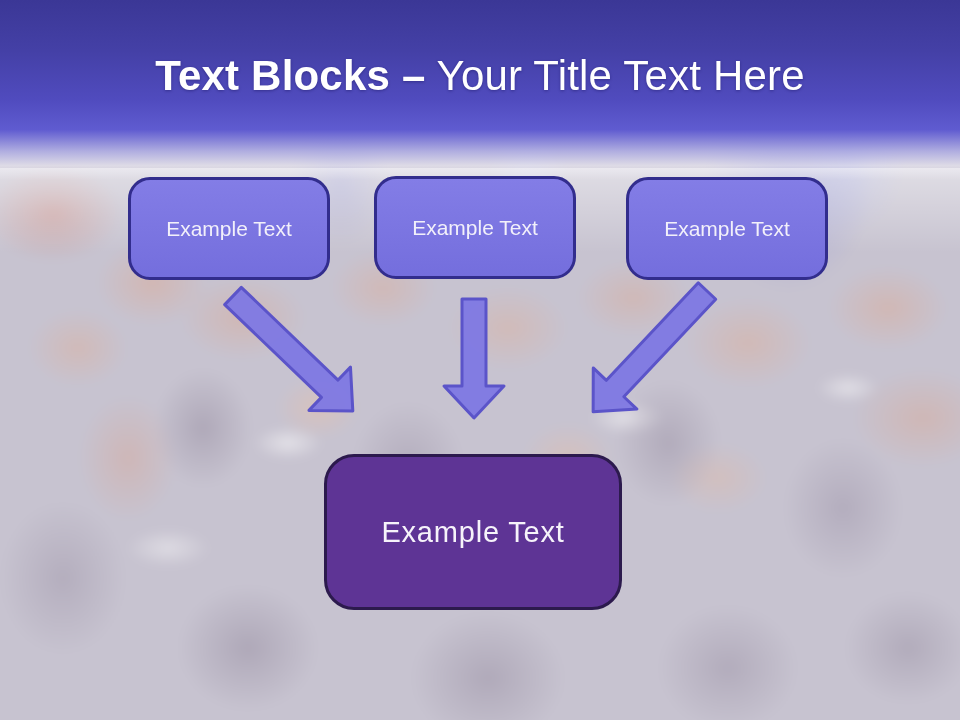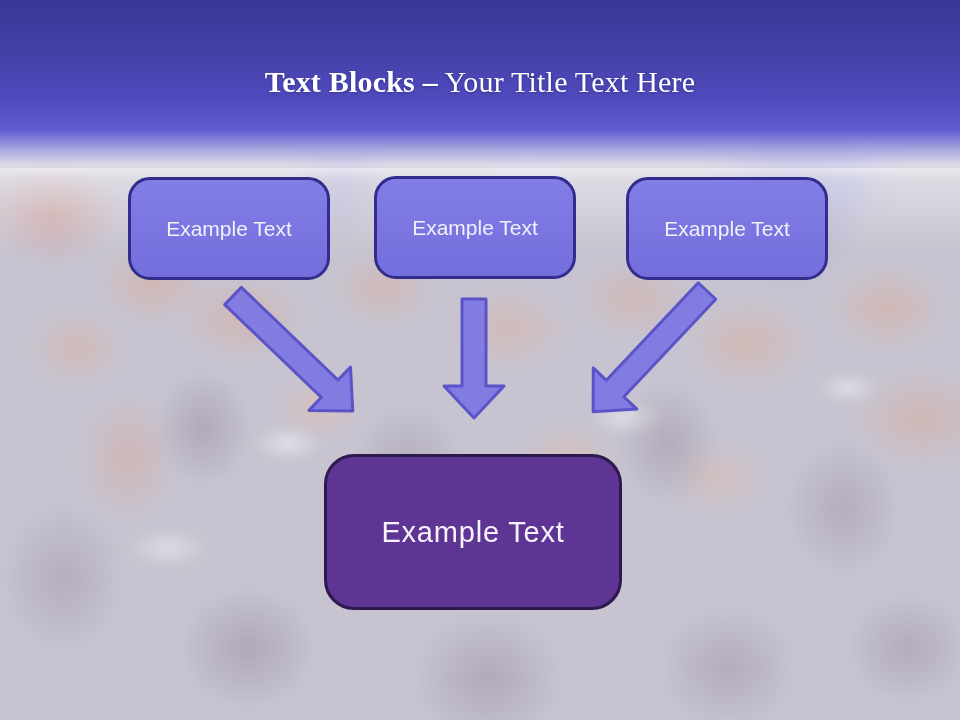--- a/index.html
+++ b/index.html
@@ -50,23 +50,23 @@
     background:linear-gradient(180deg,
       #3b3796 0%, #4440a6 28%, #504bbe 55%, #5f5bd0 72%,
       rgba(170,168,228,0.80) 84%, rgba(240,238,248,0.55) 92%,
       rgba(255,255,255,0) 100%);
   }
   .mist{
     position:absolute;left:0;top:168px;width:960px;height:85px;
     background:linear-gradient(180deg, rgba(255,255,255,0.45), rgba(255,255,255,0));
   }
   .title{
-    position:absolute;left:0;top:65px;width:960px;margin:0;
-    text-align:center;color:#ffffff;font-size:30px;font-weight:400;
-    text-shadow:0 1px 3px rgba(20,16,80,0.40);letter-spacing:0.2px;font-family:Liberation Serif, serif;
+    position:absolute;left:0;top:52px;width:960px;margin:0;
+    text-align:center;color:#ffffff;font-size:42px;font-weight:400;
+    text-shadow:0 1px 3px rgba(20,16,80,0.40);letter-spacing:0.2px;
   }
   .title .t-bold{font-weight:700;}
   
   .block{
     position:absolute;width:196px;height:97px;
     border:3px solid #322d8d;border-radius:22px;
     background:linear-gradient(180deg,#837de6,#746edd);
     display:flex;align-items:center;justify-content:center;
     color:#f2f0fa;font-size:21px;
   }

